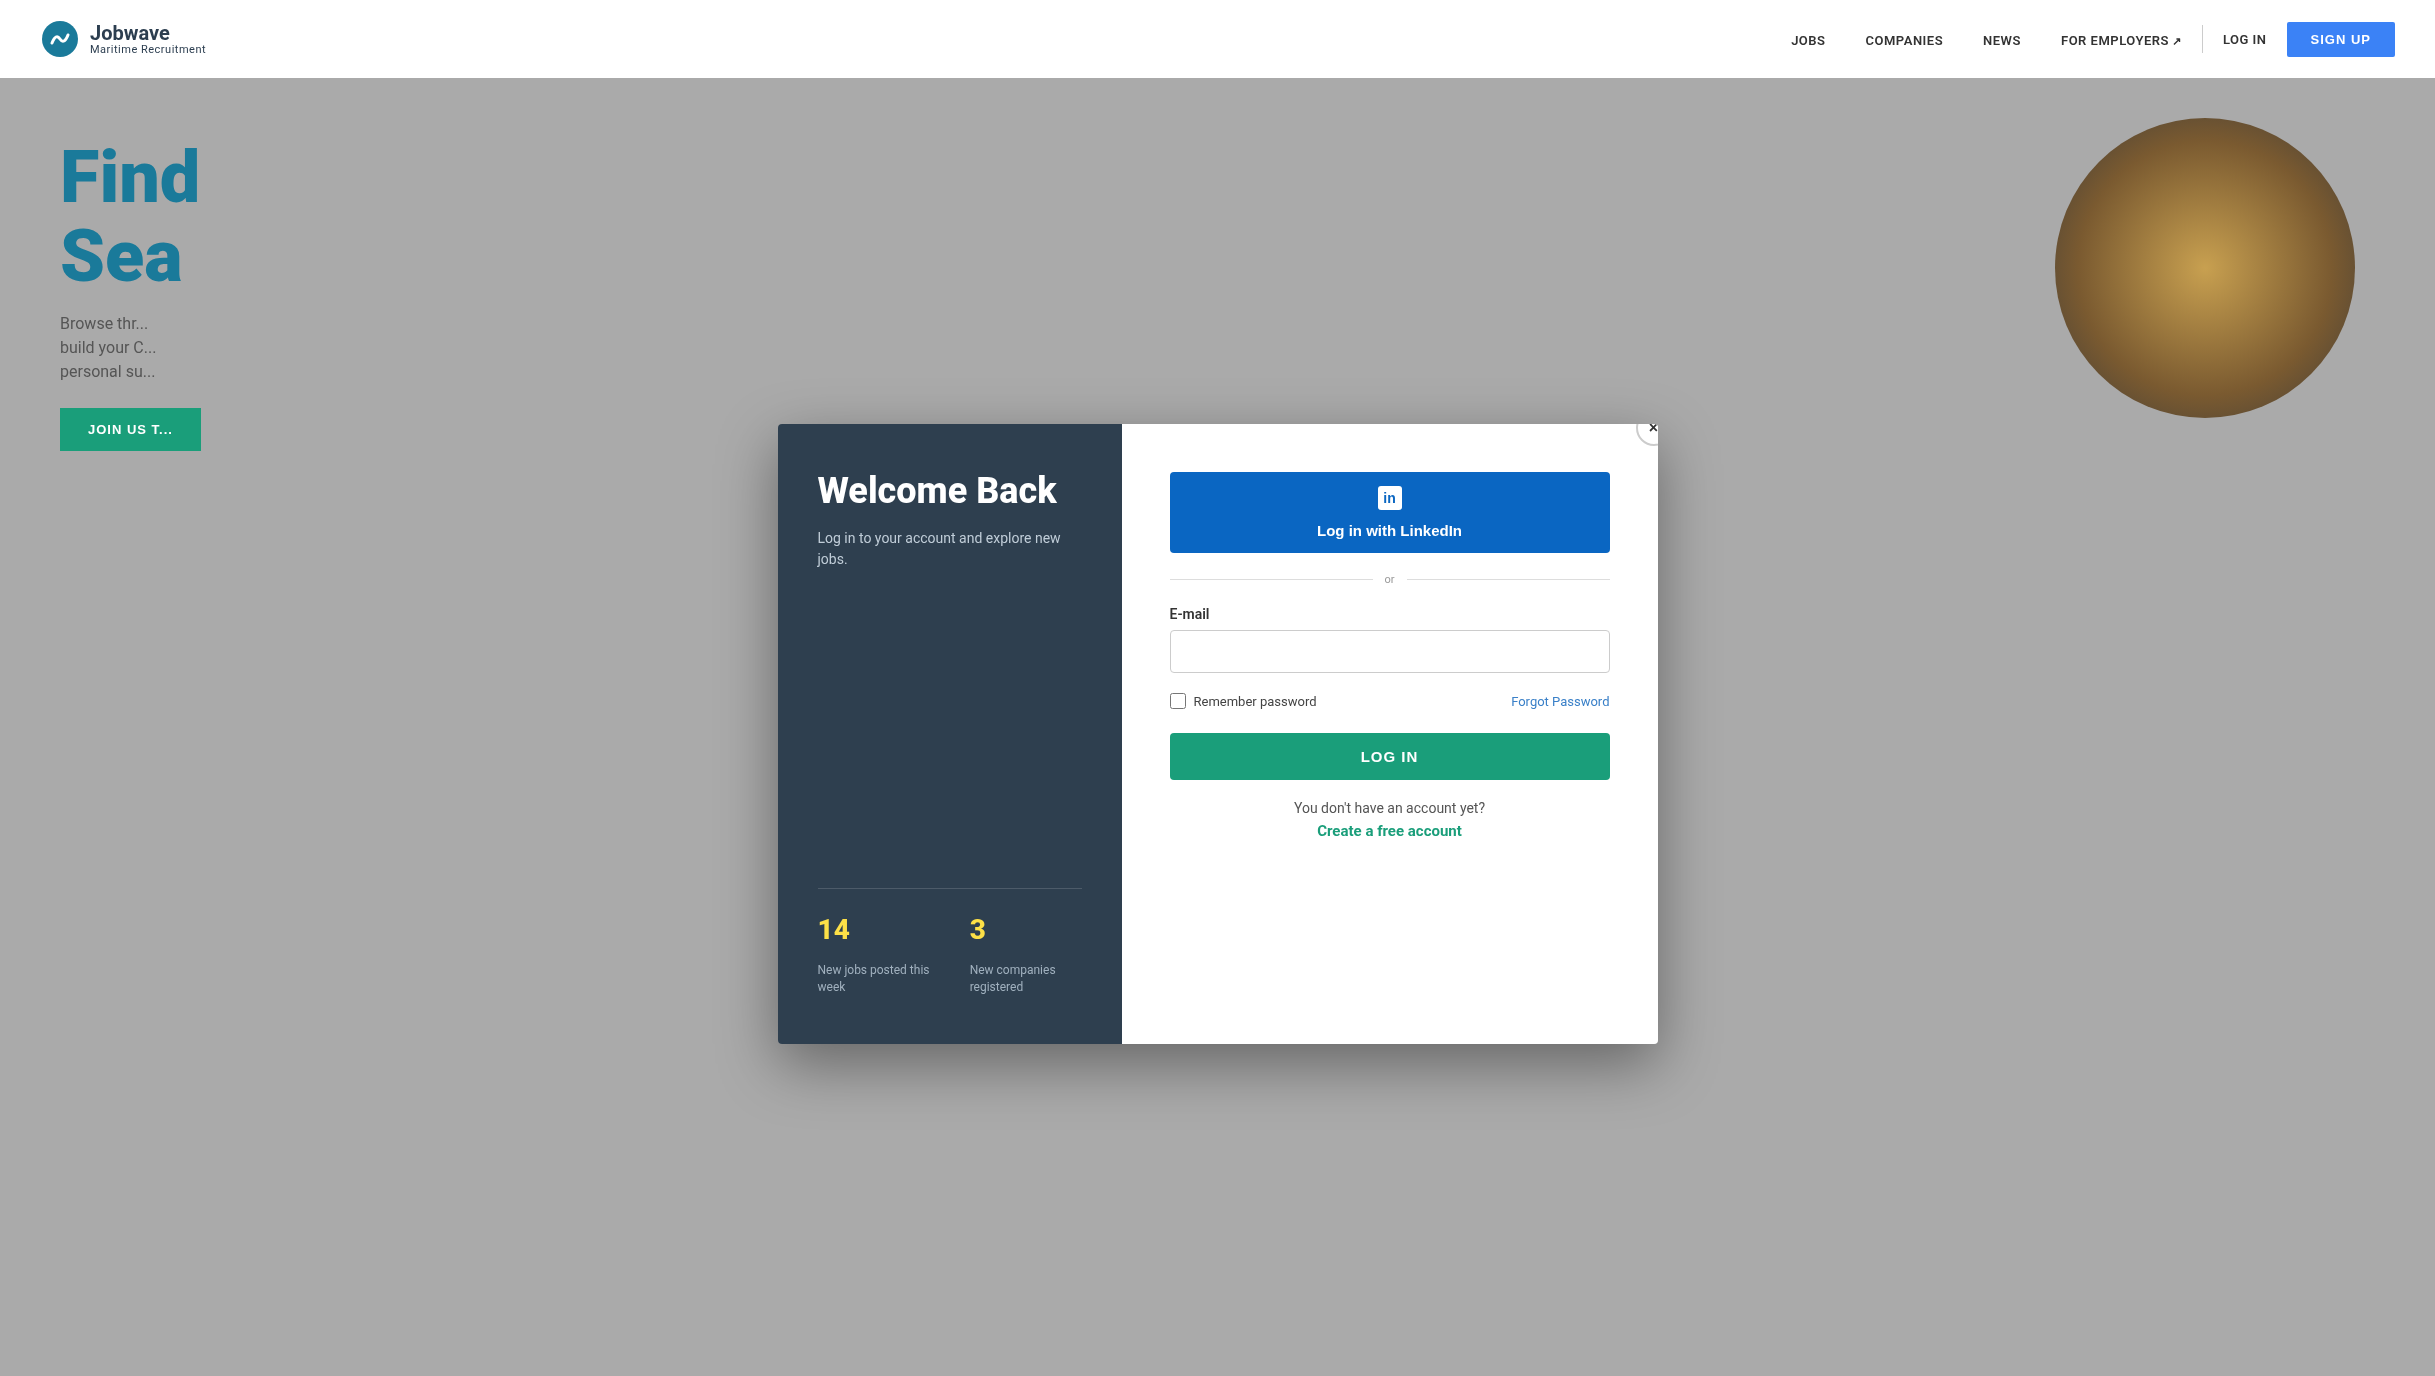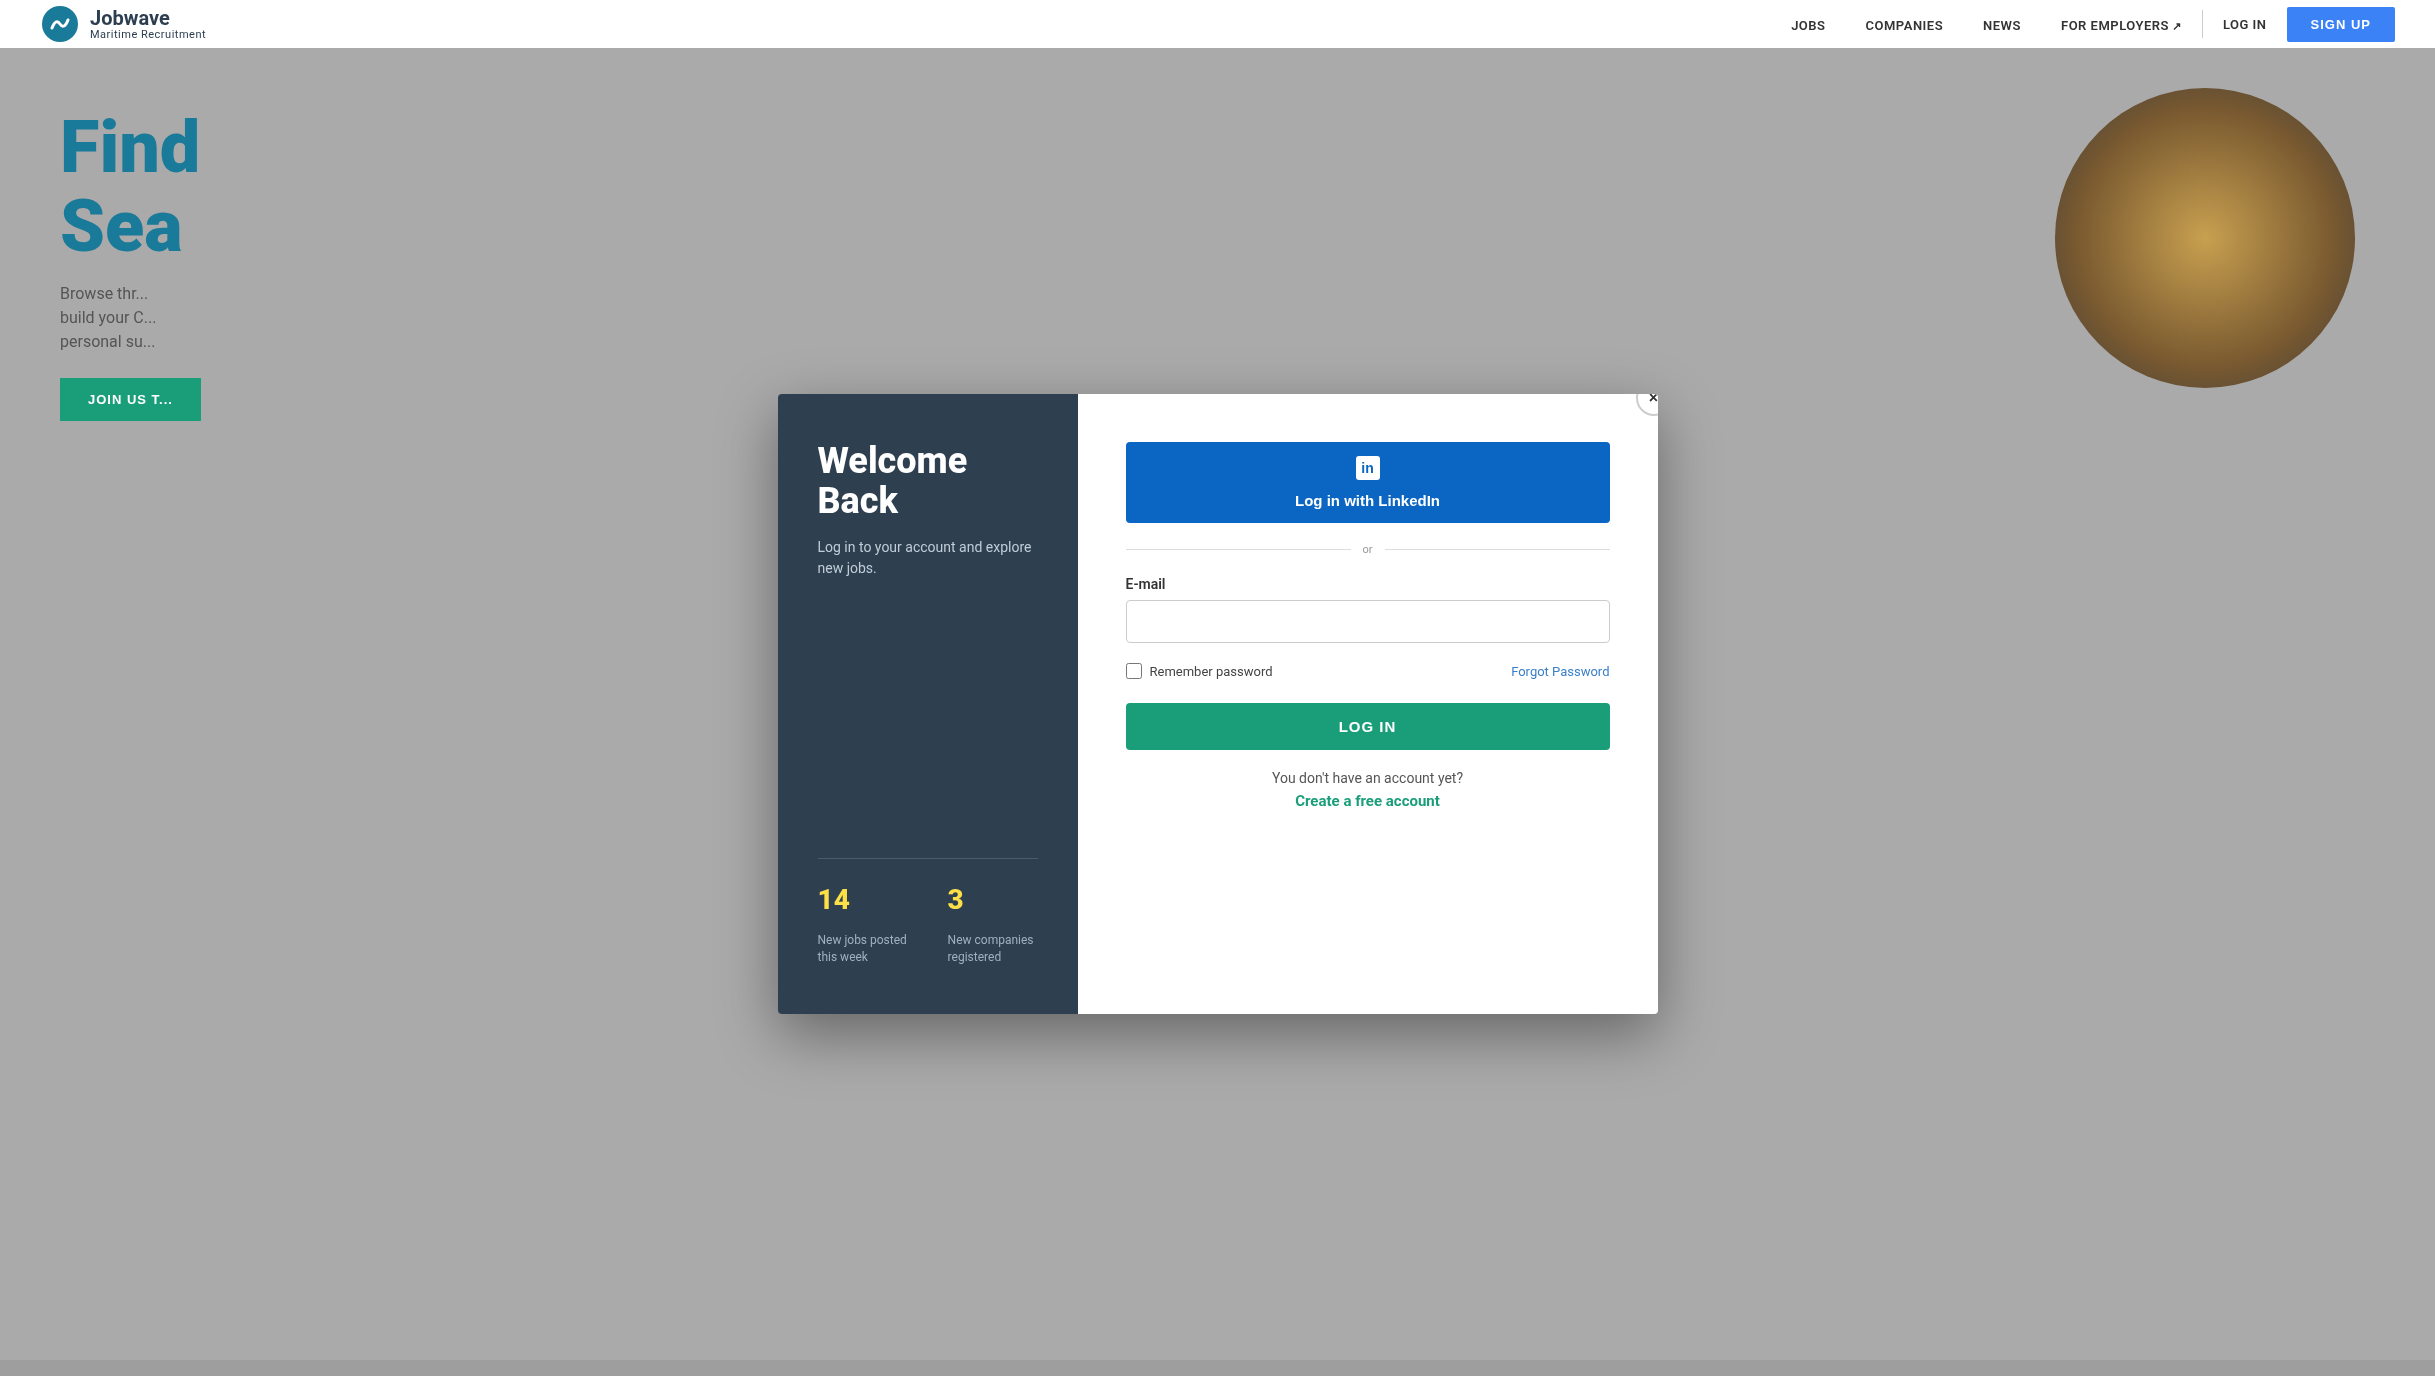--- a/index.html
+++ b/index.html
@@ -10,21 +10,21 @@
       min-height: 100vh;
       overflow: hidden;
     }
 
     
     .navbar {
       background: #fff;
       display: flex;
       align-items: center;
       padding: 0 40px;
-      height: 48px;
+      height: 78px;
       position: relative;
       z-index: 10;
     }
     .nav-logo {
       display: flex;
       align-items: center;
       gap: 10px;
       margin-right: auto;
     }
     .nav-logo-text {
@@ -163,21 +163,21 @@
       min-height: 620px;
       border-radius: 4px;
       overflow: hidden;
       position: relative;
       box-shadow: 0 20px 60px rgba(0,0,0,0.4);
     }
 
     
     .modal-left {
       background: #2e3f4f;
-      width: 300px;
+      width: 344px;
       flex-shrink: 0;
       padding: 48px 40px;
       display: flex;
       flex-direction: column;
       justify-content: space-between;
       color: #fff;
     }
     .modal-left-title {
       font-size: 36px;
       font-weight: 800;

